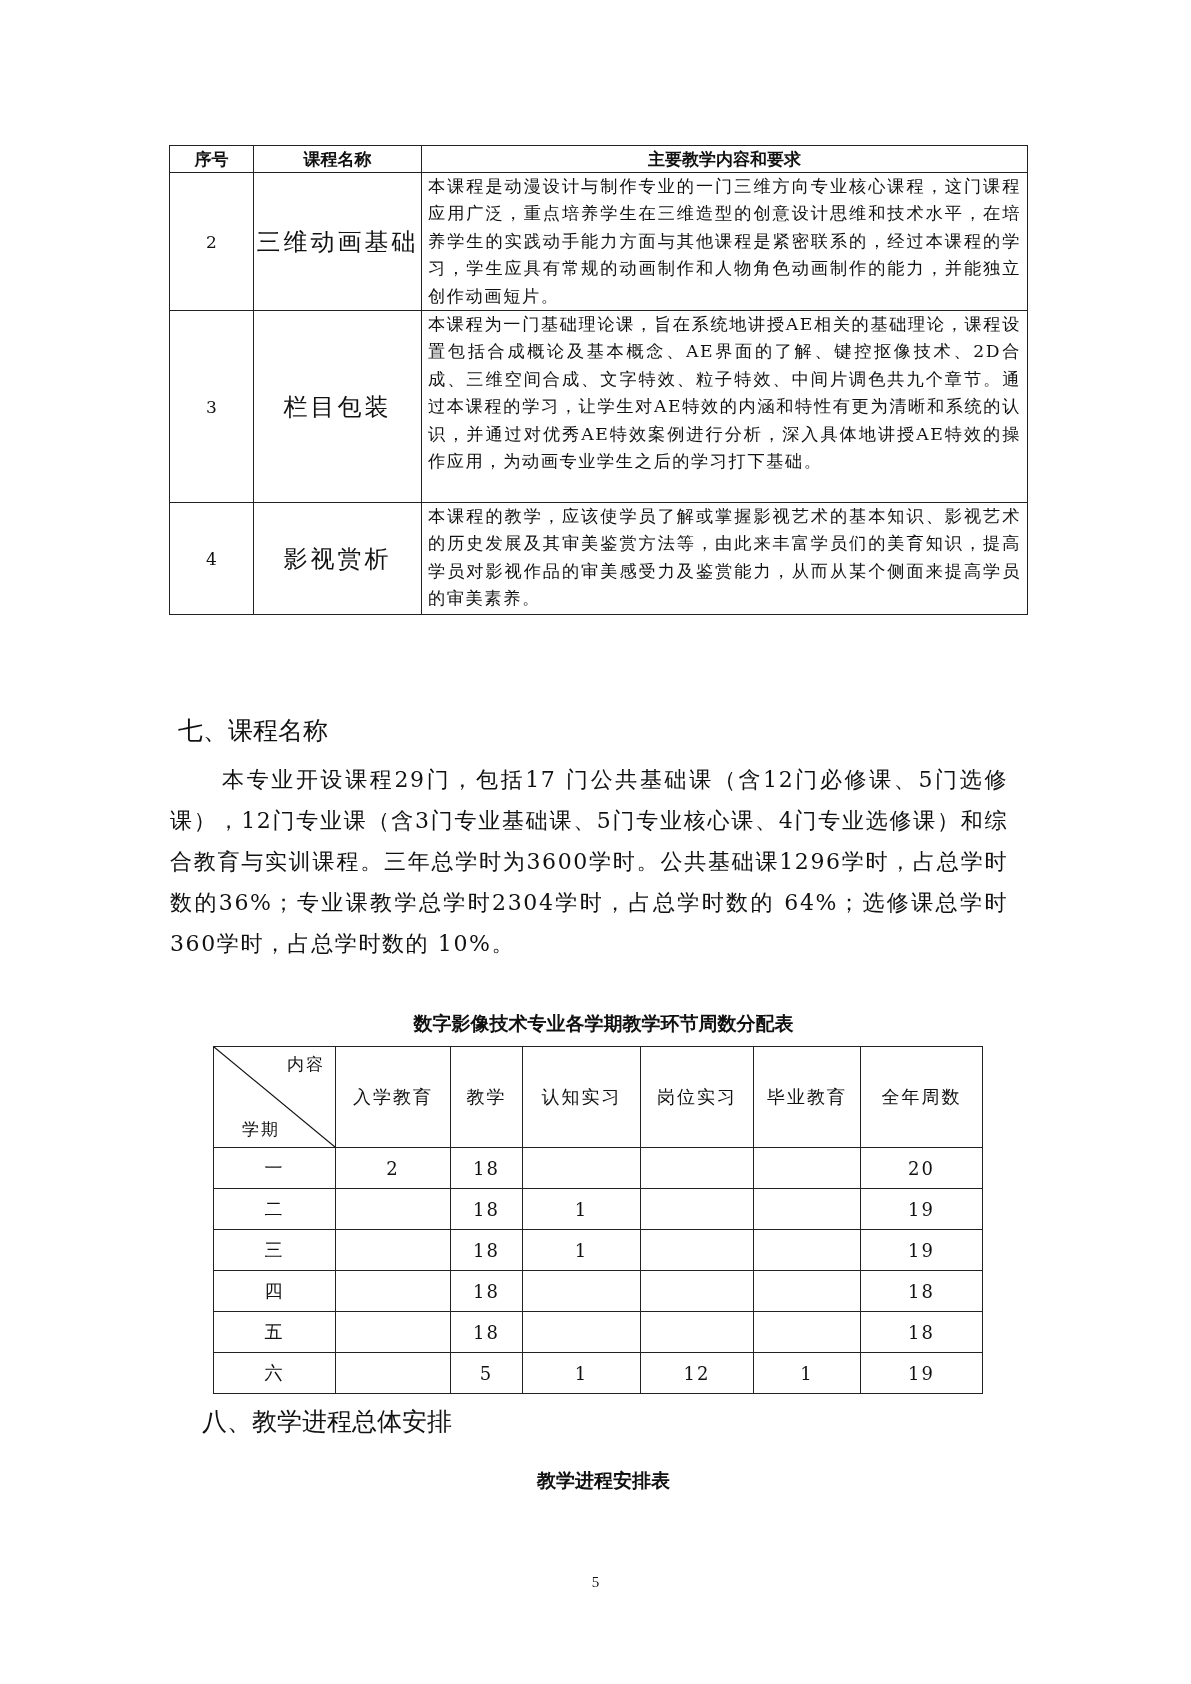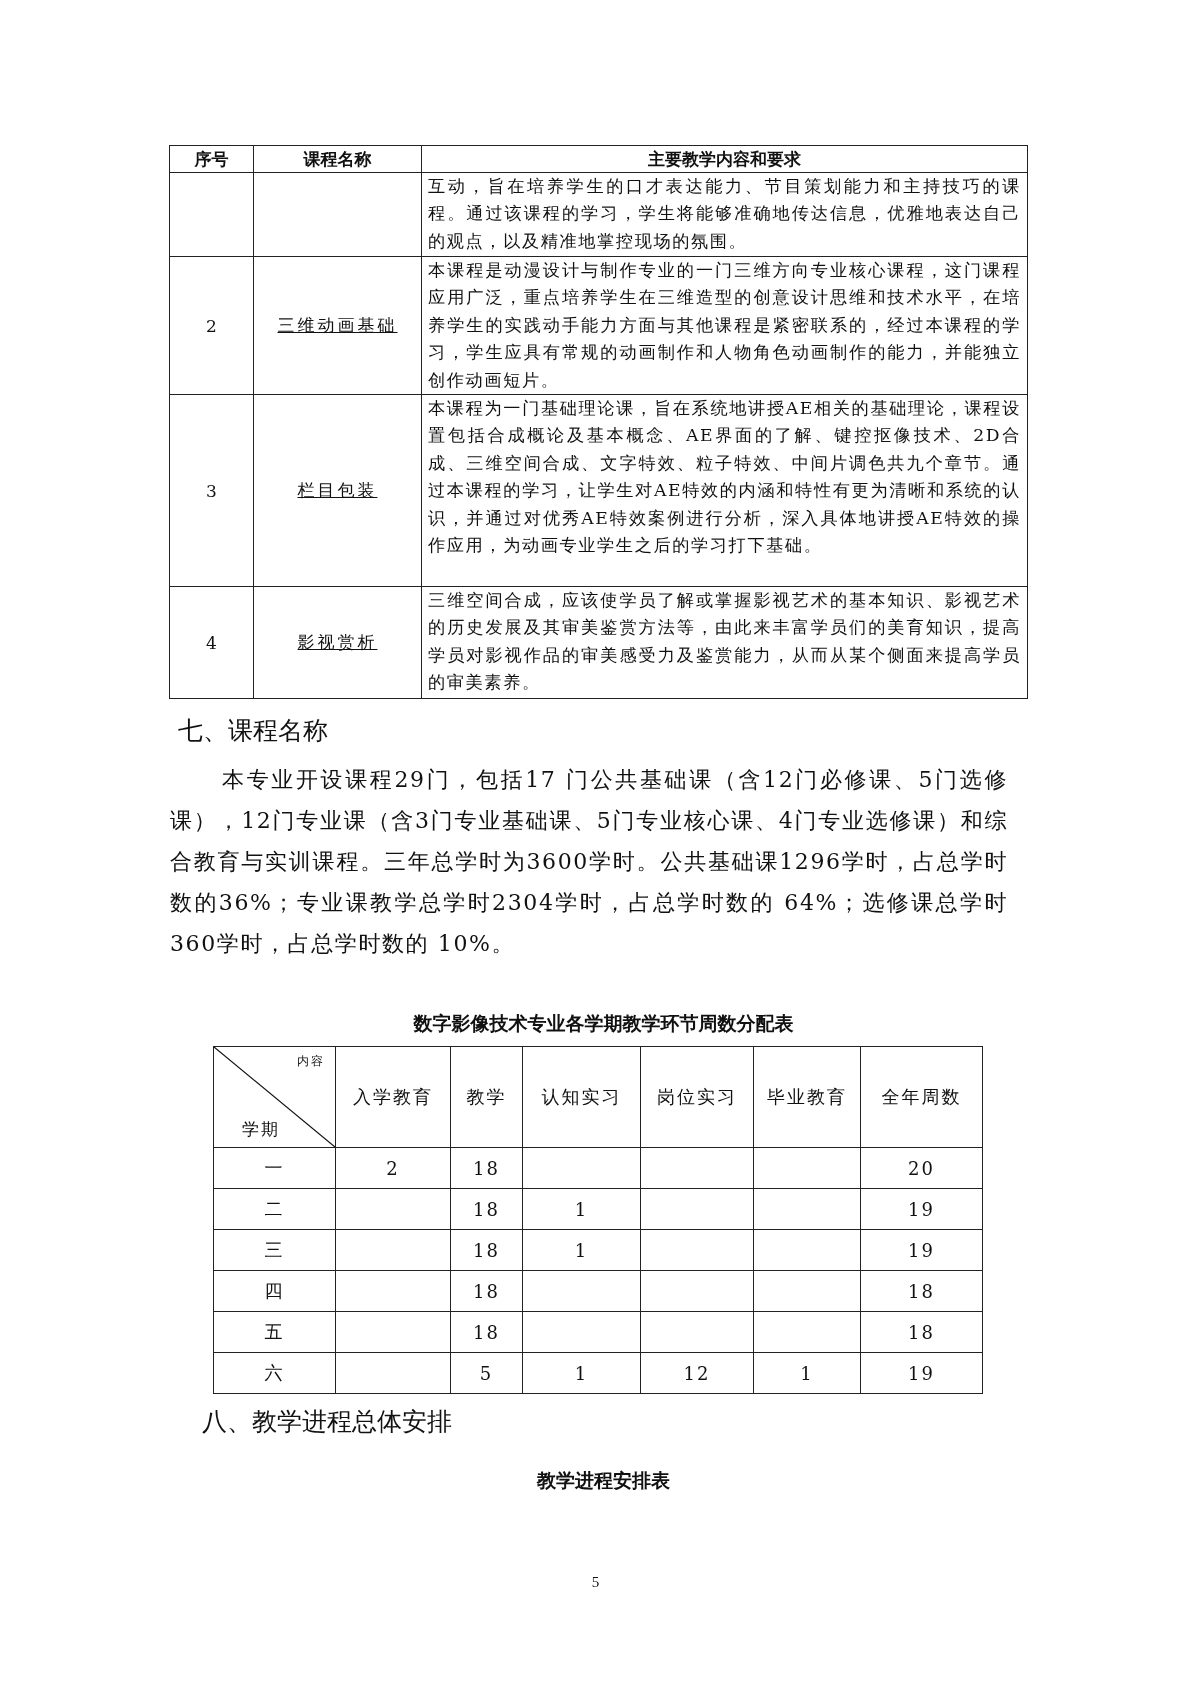--- a/index.html
+++ b/index.html
@@ -7,39 +7,39 @@
          font-family: "DejaVu Serif", "Liberation Serif", serif; color: #111; }
   .abs { position: absolute; }
 
   
   table { border-collapse: collapse; padding-left: 48px; }
   #course-table { position: absolute; left: 169px; top: 145px; width: 858px; table-layout: fixed; }
   #course-table th, #course-table td { border: 1.3px solid #222; padding: 0; }
   #course-table th { height: 26px; font-family: "DejaVu Sans", "Liberation Sans", sans-serif;
       font-weight: bold; font-size: 17px; text-align: center; }
   #course-table td.num { text-align: center; font-size: 17px; }
-  #course-table td.name { text-align: center; font-size: 17px; letter-spacing: 3px; text-decoration: underline; }
+  #course-table td.name { text-align: center; font-size: 24px; letter-spacing: 3px; }
   #course-table td.desc { font-size: 17.2px; line-height: 27.4px; padding: 0 6px 0 6px;
       letter-spacing: 1.6px; text-align: justify; vertical-align: top; }
 
   .section-heading { font-family: "DejaVu Sans", "Liberation Sans", sans-serif; font-size: 25px;
       left: 178px; }
   .para { left: 170px; width: 838px; font-size: 22px; line-height: 41px; letter-spacing: 1.6px;
       text-align: justify; text-indent: 52px; }
   .table-caption { font-family: "DejaVu Sans", "Liberation Sans", sans-serif; font-weight: bold;
       font-size: 19px; text-align: center; width: 100%; left: 8px; }
 
   #week-table { position: absolute; left: 213px; top: 1046px; width: 769px; table-layout: fixed; }
   #week-table th, #week-table td { border: 1.3px solid #222; padding: 0; text-align: center;
       font-size: 18px; font-weight: normal; letter-spacing: 2px; }
   #week-table th { height: 100px; }
   #week-table td { height: 40px; }
   .diag-cell { position: relative; }
   .diag-cell svg { position: absolute; left: 0; top: 0; width: 100%; height: 100%; }
-  .diag-top { position: absolute; right: 10px; top: 6px; font-size: 12px; }
+  .diag-top { position: absolute; right: 10px; top: 6px; font-size: 17px; }
   .diag-bottom { position: absolute; left: 28px; bottom: 6px; font-size: 17px; }
 
   .page-number { left: 0; width: 100%; top: 1574px; text-align: center; font-size: 15px;
       font-family: "Liberation Serif", serif; }
 </style>
 </head>
 <body>
 
 <table id="course-table">
   <colgroup>
@@ -48,39 +48,34 @@
       <col style="width:606px">
     </colgroup>
   <thead>
     <tr>
       <th>序号</th>
       <th>课程名称</th>
       <th>主要教学内容和要求</th>
     </tr>
   </thead>
   <tbody>
-    <tr style="height:84px">
-      <td class="num"></td>
-      <td class="name"></td>
-      <td class="desc">互动，旨在培养学生的口才表达能力、节目策划能力和主持技巧的课程。通过该课程的学习，学生将能够准确地传达信息，优雅地表达自己的观点，以及精准地掌控现场的氛围。</td>
-    </tr>
     <tr style="height:137px">
       <td class="num">2</td>
       <td class="name">三维动画基础</td>
       <td class="desc">本课程是动漫设计与制作专业的一门三维方向专业核心课程，这门课程应用广泛，重点培养学生在三维造型的创意设计思维和技术水平，在培养学生的实践动手能力方面与其他课程是紧密联系的，经过本课程的学习，学生应具有常规的动画制作和人物角色动画制作的能力，并能独立创作动画短片。</td>
     </tr>
     <tr style="height:192px">
       <td class="num">3</td>
       <td class="name">栏目包装</td>
       <td class="desc">本课程为一门基础理论课，旨在系统地讲授AE相关的基础理论，课程设置包括合成概论及基本概念、AE界面的了解、键控抠像技术、2D合成、三维空间合成、文字特效、粒子特效、中间片调色共九个章节。通过本课程的学习，让学生对AE特效的内涵和特性有更为清晰和系统的认识，并通过对优秀AE特效案例进行分析，深入具体地讲授AE特效的操作应用，为动画专业学生之后的学习打下基础。</td>
     </tr>
     <tr style="height:112px">
       <td class="num">4</td>
       <td class="name">影视赏析</td>
-      <td class="desc">三维空间合成，应该使学员了解或掌握影视艺术的基本知识、影视艺术的历史发展及其审美鉴赏方法等，由此来丰富学员们的美育知识，提高学员对影视作品的审美感受力及鉴赏能力，从而从某个侧面来提高学员的审美素养。</td>
+      <td class="desc">本课程的教学，应该使学员了解或掌握影视艺术的基本知识、影视艺术的历史发展及其审美鉴赏方法等，由此来丰富学员们的美育知识，提高学员对影视作品的审美感受力及鉴赏能力，从而从某个侧面来提高学员的审美素养。</td>
     </tr>
   </tbody>
 </table>
 
 <div class="abs section-heading" style="top:714px;">七、课程名称</div>
 
 <div class="abs para" style="top:759px;">本专业开设课程29门，包括17 门公共基础课（含12门必修课、5门选修课），12门专业课（含3门专业基础课、5门专业核心课、4门专业选修课）和综合教育与实训课程。三年总学时为3600学时。公共基础课1296学时，占总学时数的36%；专业课教学总学时2304学时，占总学时数的 64%；选修课总学时360学时，占总学时数的 10%。</div>
 
 <div class="abs table-caption" style="top:1011px;">数字影像技术专业各学期教学环节周数分配表</div>
 

